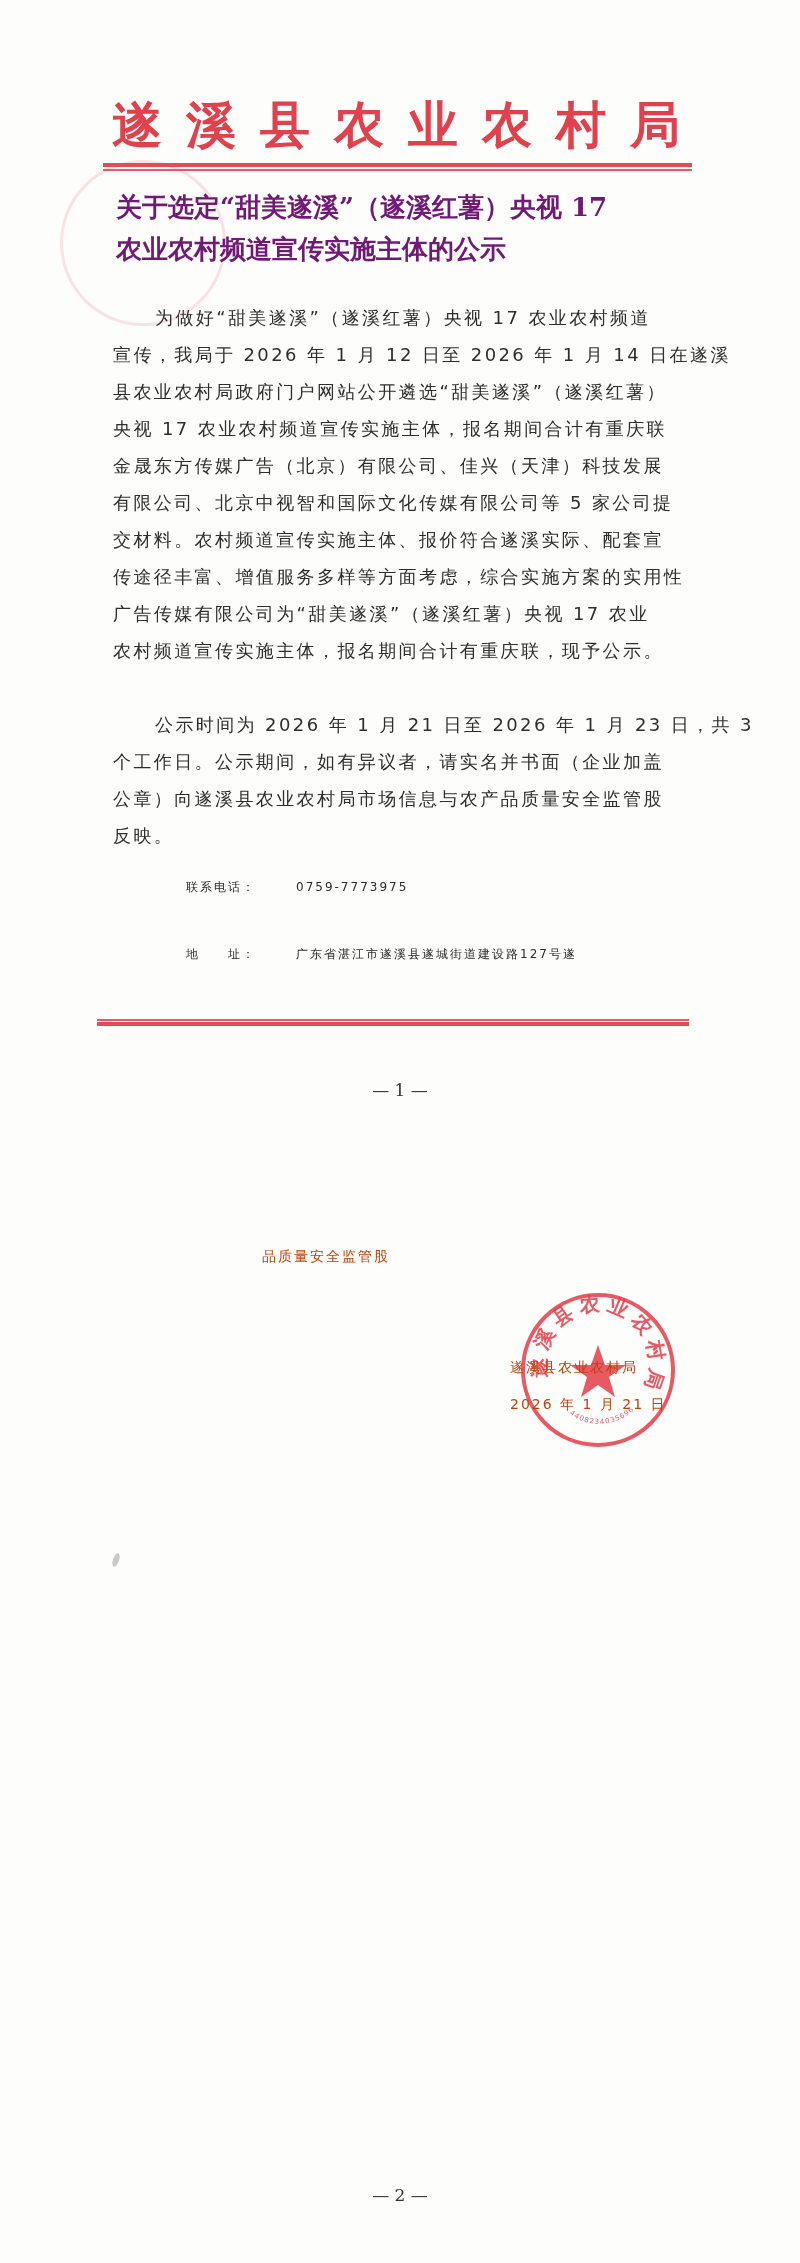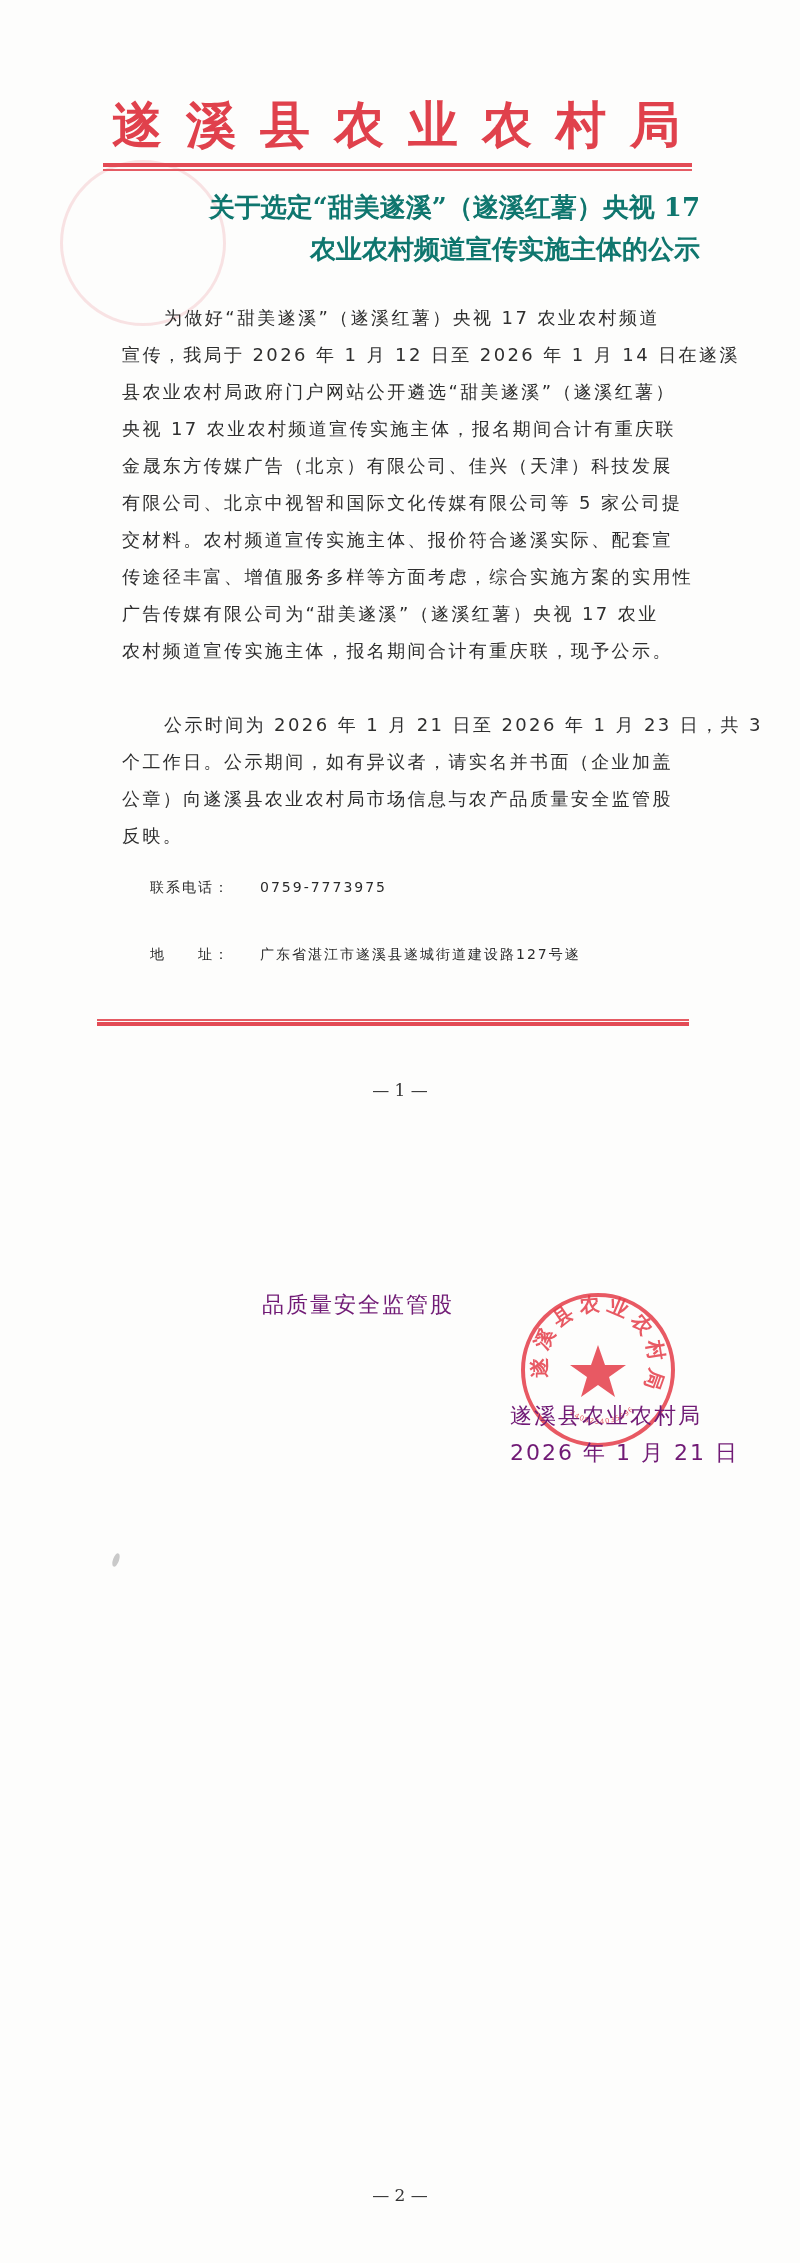--- a/index.html
+++ b/index.html
@@ -13,50 +13,50 @@
   .header-title {
     left: 112px; top: 96px; width: 580px;
     font-family: "DejaVu Serif", serif;
     font-weight: bold; font-size: 50px; line-height: 58px;
     color: #e0414c; letter-spacing: 24px; white-space: nowrap;
   }
   .red-rule { left: 103px; width: 589px; height: 8px; }
   .red-rule .thick { position: absolute; left: 0; right: 0; top: 0; height: 4px; background: #e34b55; }
   .red-rule .thin  { position: absolute; left: 0; right: 0; top: 6px; height: 2px; background: #e55b63; }
   .doc-title {
-    left: 100px; width: 600px; text-align: right;
+    left: 116px; width: 600px; text-align: left;
     font-family: "DejaVu Serif", serif; font-weight: bold;
-    font-size: 26px; line-height: 42px; color: #0f766e; white-space: nowrap;
+    font-size: 26px; line-height: 42px; color: #701a75; white-space: nowrap;
   }
   .body-line {
     font-size: 18px; line-height: 37px; color: #2e2e2e;
-    white-space: nowrap; letter-spacing: 2.4px; margin-left: 9px;
+    white-space: nowrap; letter-spacing: 2.4px;
   }
   .para { left: 113px; width: 580px; }
   .para .body-line.indent { padding-left: 42px; }
   .contact { left: 150px; }
-  .contact .row { font-size: 14px; line-height: 37px; white-space: nowrap; letter-spacing: 2px; }
+  .contact .row { font-size: 12px; line-height: 37px; white-space: nowrap; letter-spacing: 2px; margin-left: 36px; }
   .contact .lbl { display: inline-block; width: 110px; }
   .contact .cont { padding-left: 110px; }
   .page-num {
     width: 800px; left: 0; text-align: center;
     font-family: "DejaVu Serif", serif; font-size: 17px; color: #333;
   }
   .page-break { left: 0; width: 800px; top: 1145px; height: 1px; background: transparent; }
   .stamp-ghost {
     left: 60px; top: 160px; width: 160px; height: 160px; border-radius: 50%;
     border: 3px solid rgba(226, 90, 100, 0.16);
   }
   .stamp {
     left: 521px; top: 1293px; width: 154px; height: 154px; border-radius: 50%;
     border: 4px solid rgba(228, 60, 72, 0.85);
     box-sizing: border-box;
   }
   .stamp svg { position: absolute; left: -4px; top: -4px; }
-  .sig { font-size: 22px; line-height: 37px; letter-spacing: 2px; white-space: nowrap; color: #701a75; margin-top: 48px; }
+  .sig { font-size: 14px; line-height: 37px; letter-spacing: 2px; white-space: nowrap; color: #c2410c; }
   .smudge {
     left: 113px; top: 1553px; width: 6px; height: 14px; border-radius: 50%;
     background: #c9c9c9; transform: rotate(20deg);
   }
 </style>
 </head>
 <body>
 
 <div class="abs stamp-ghost"></div>
 

